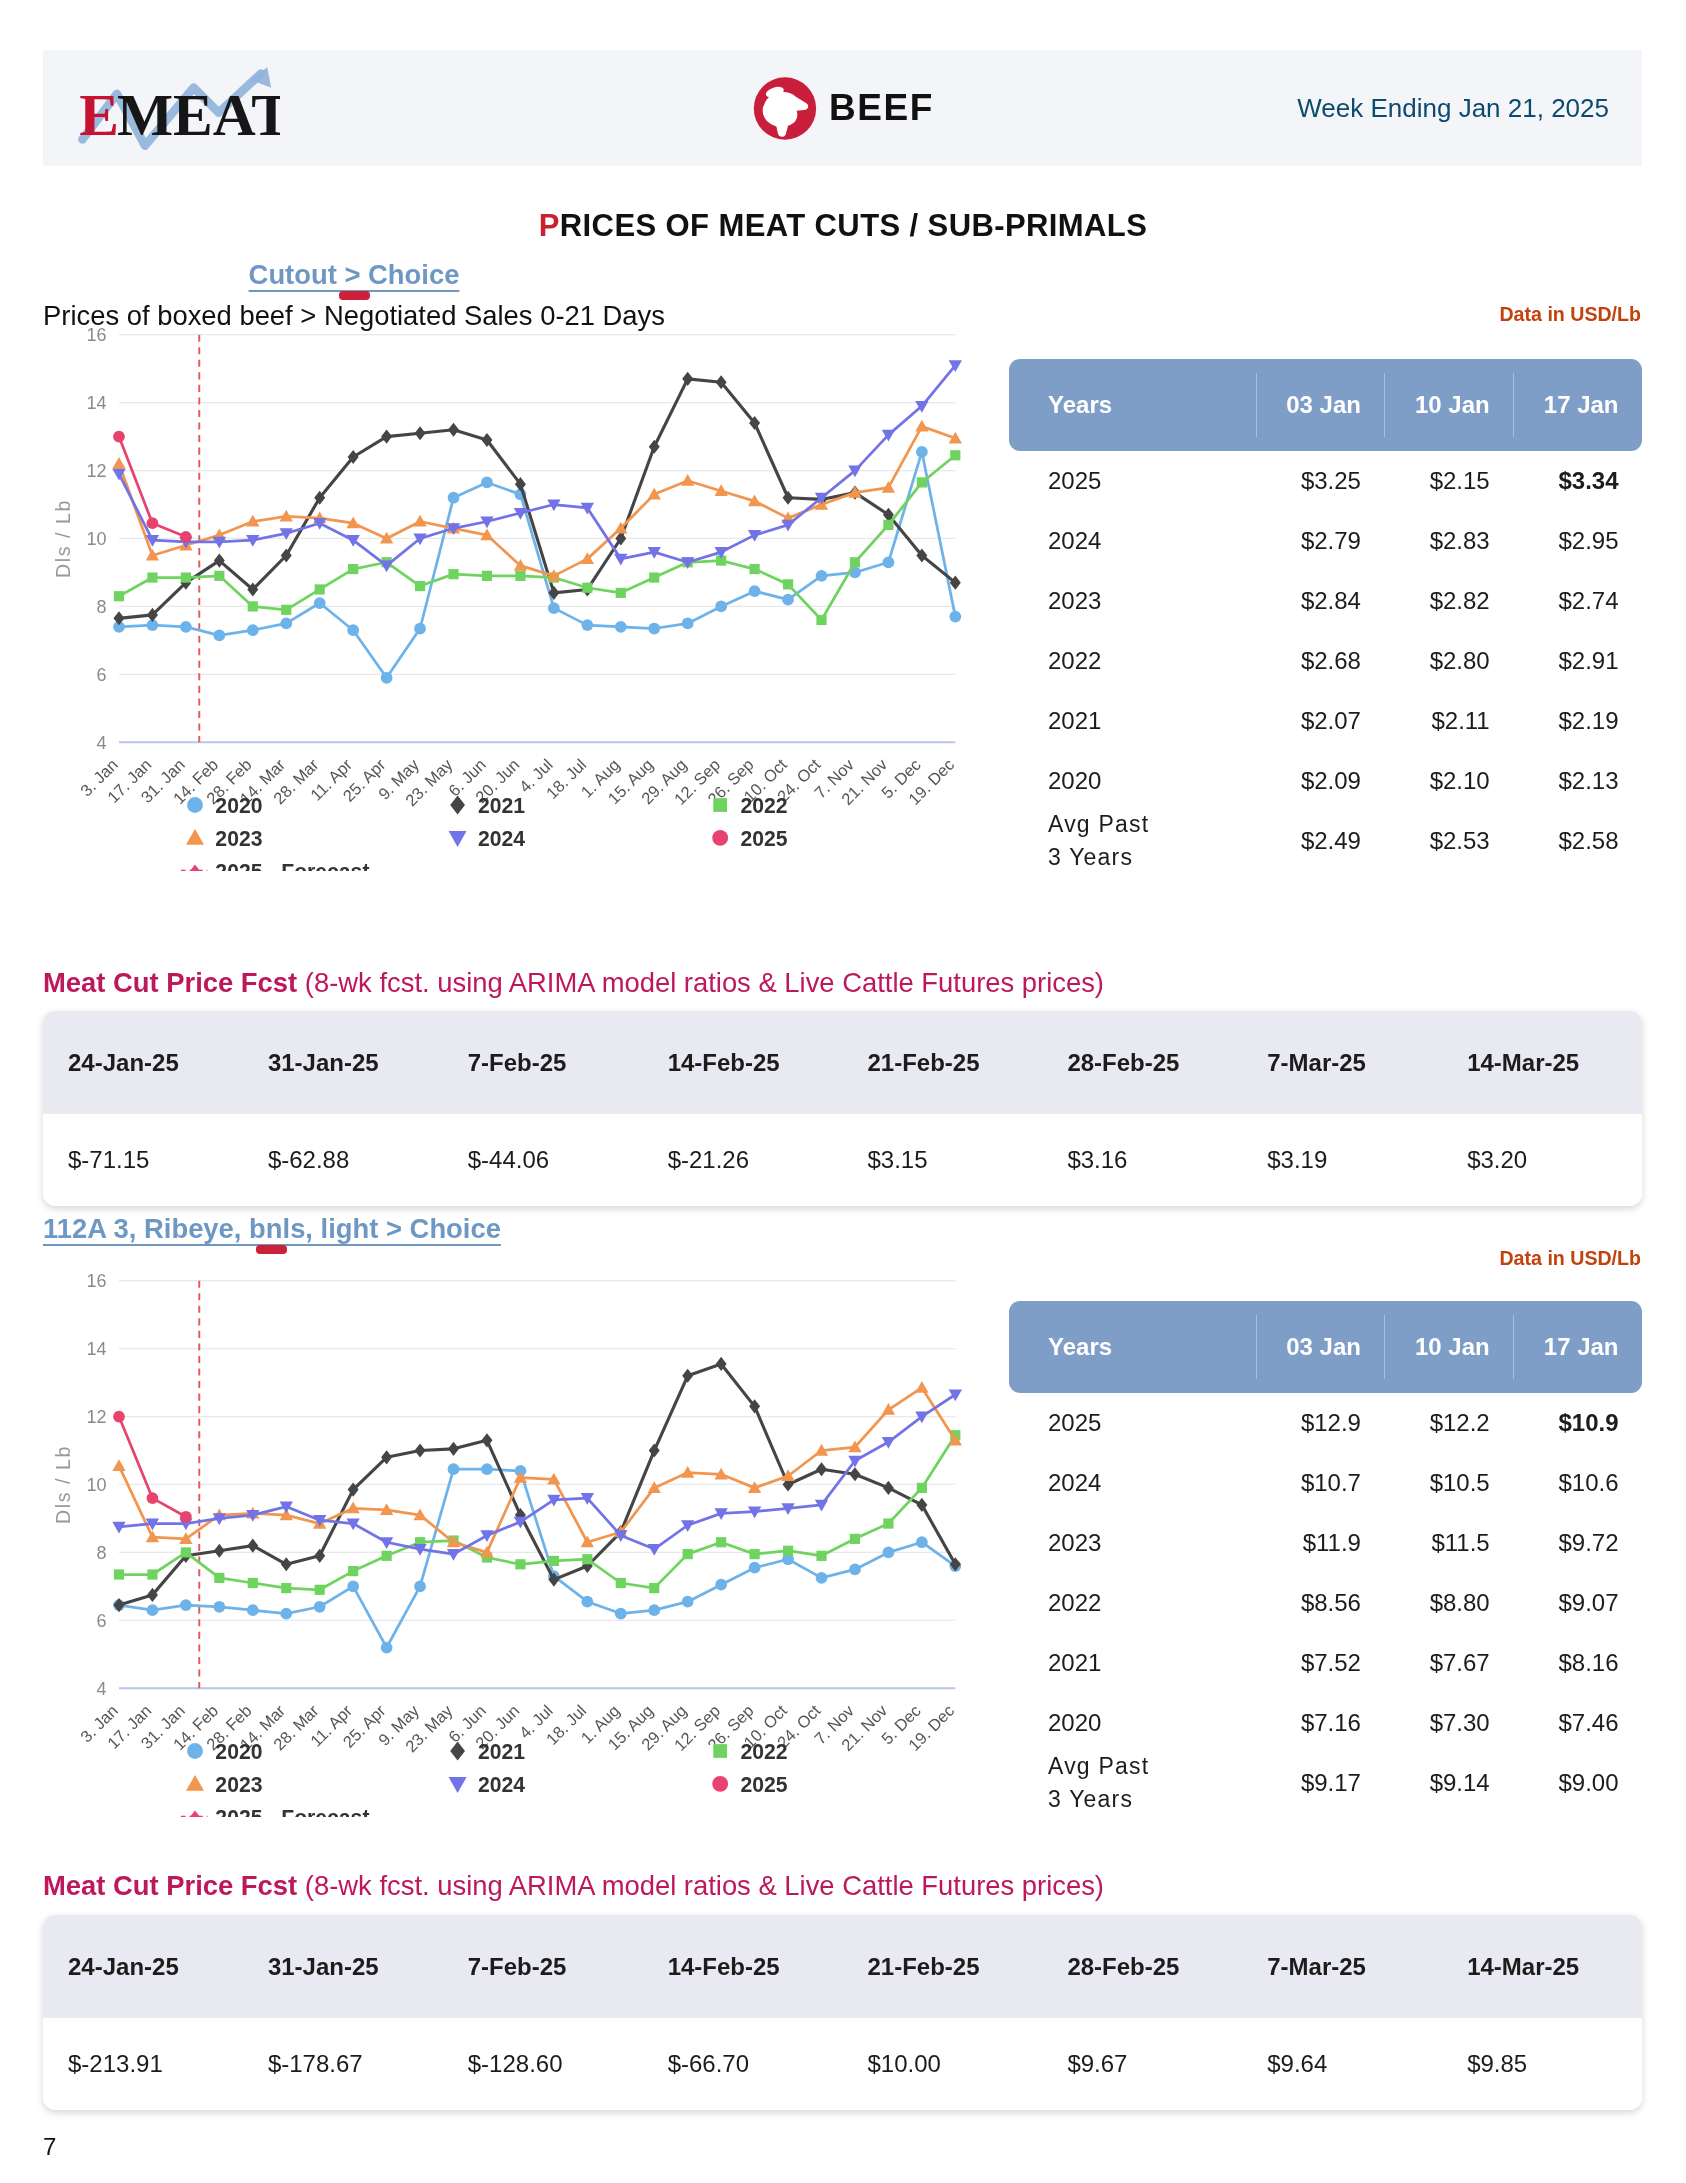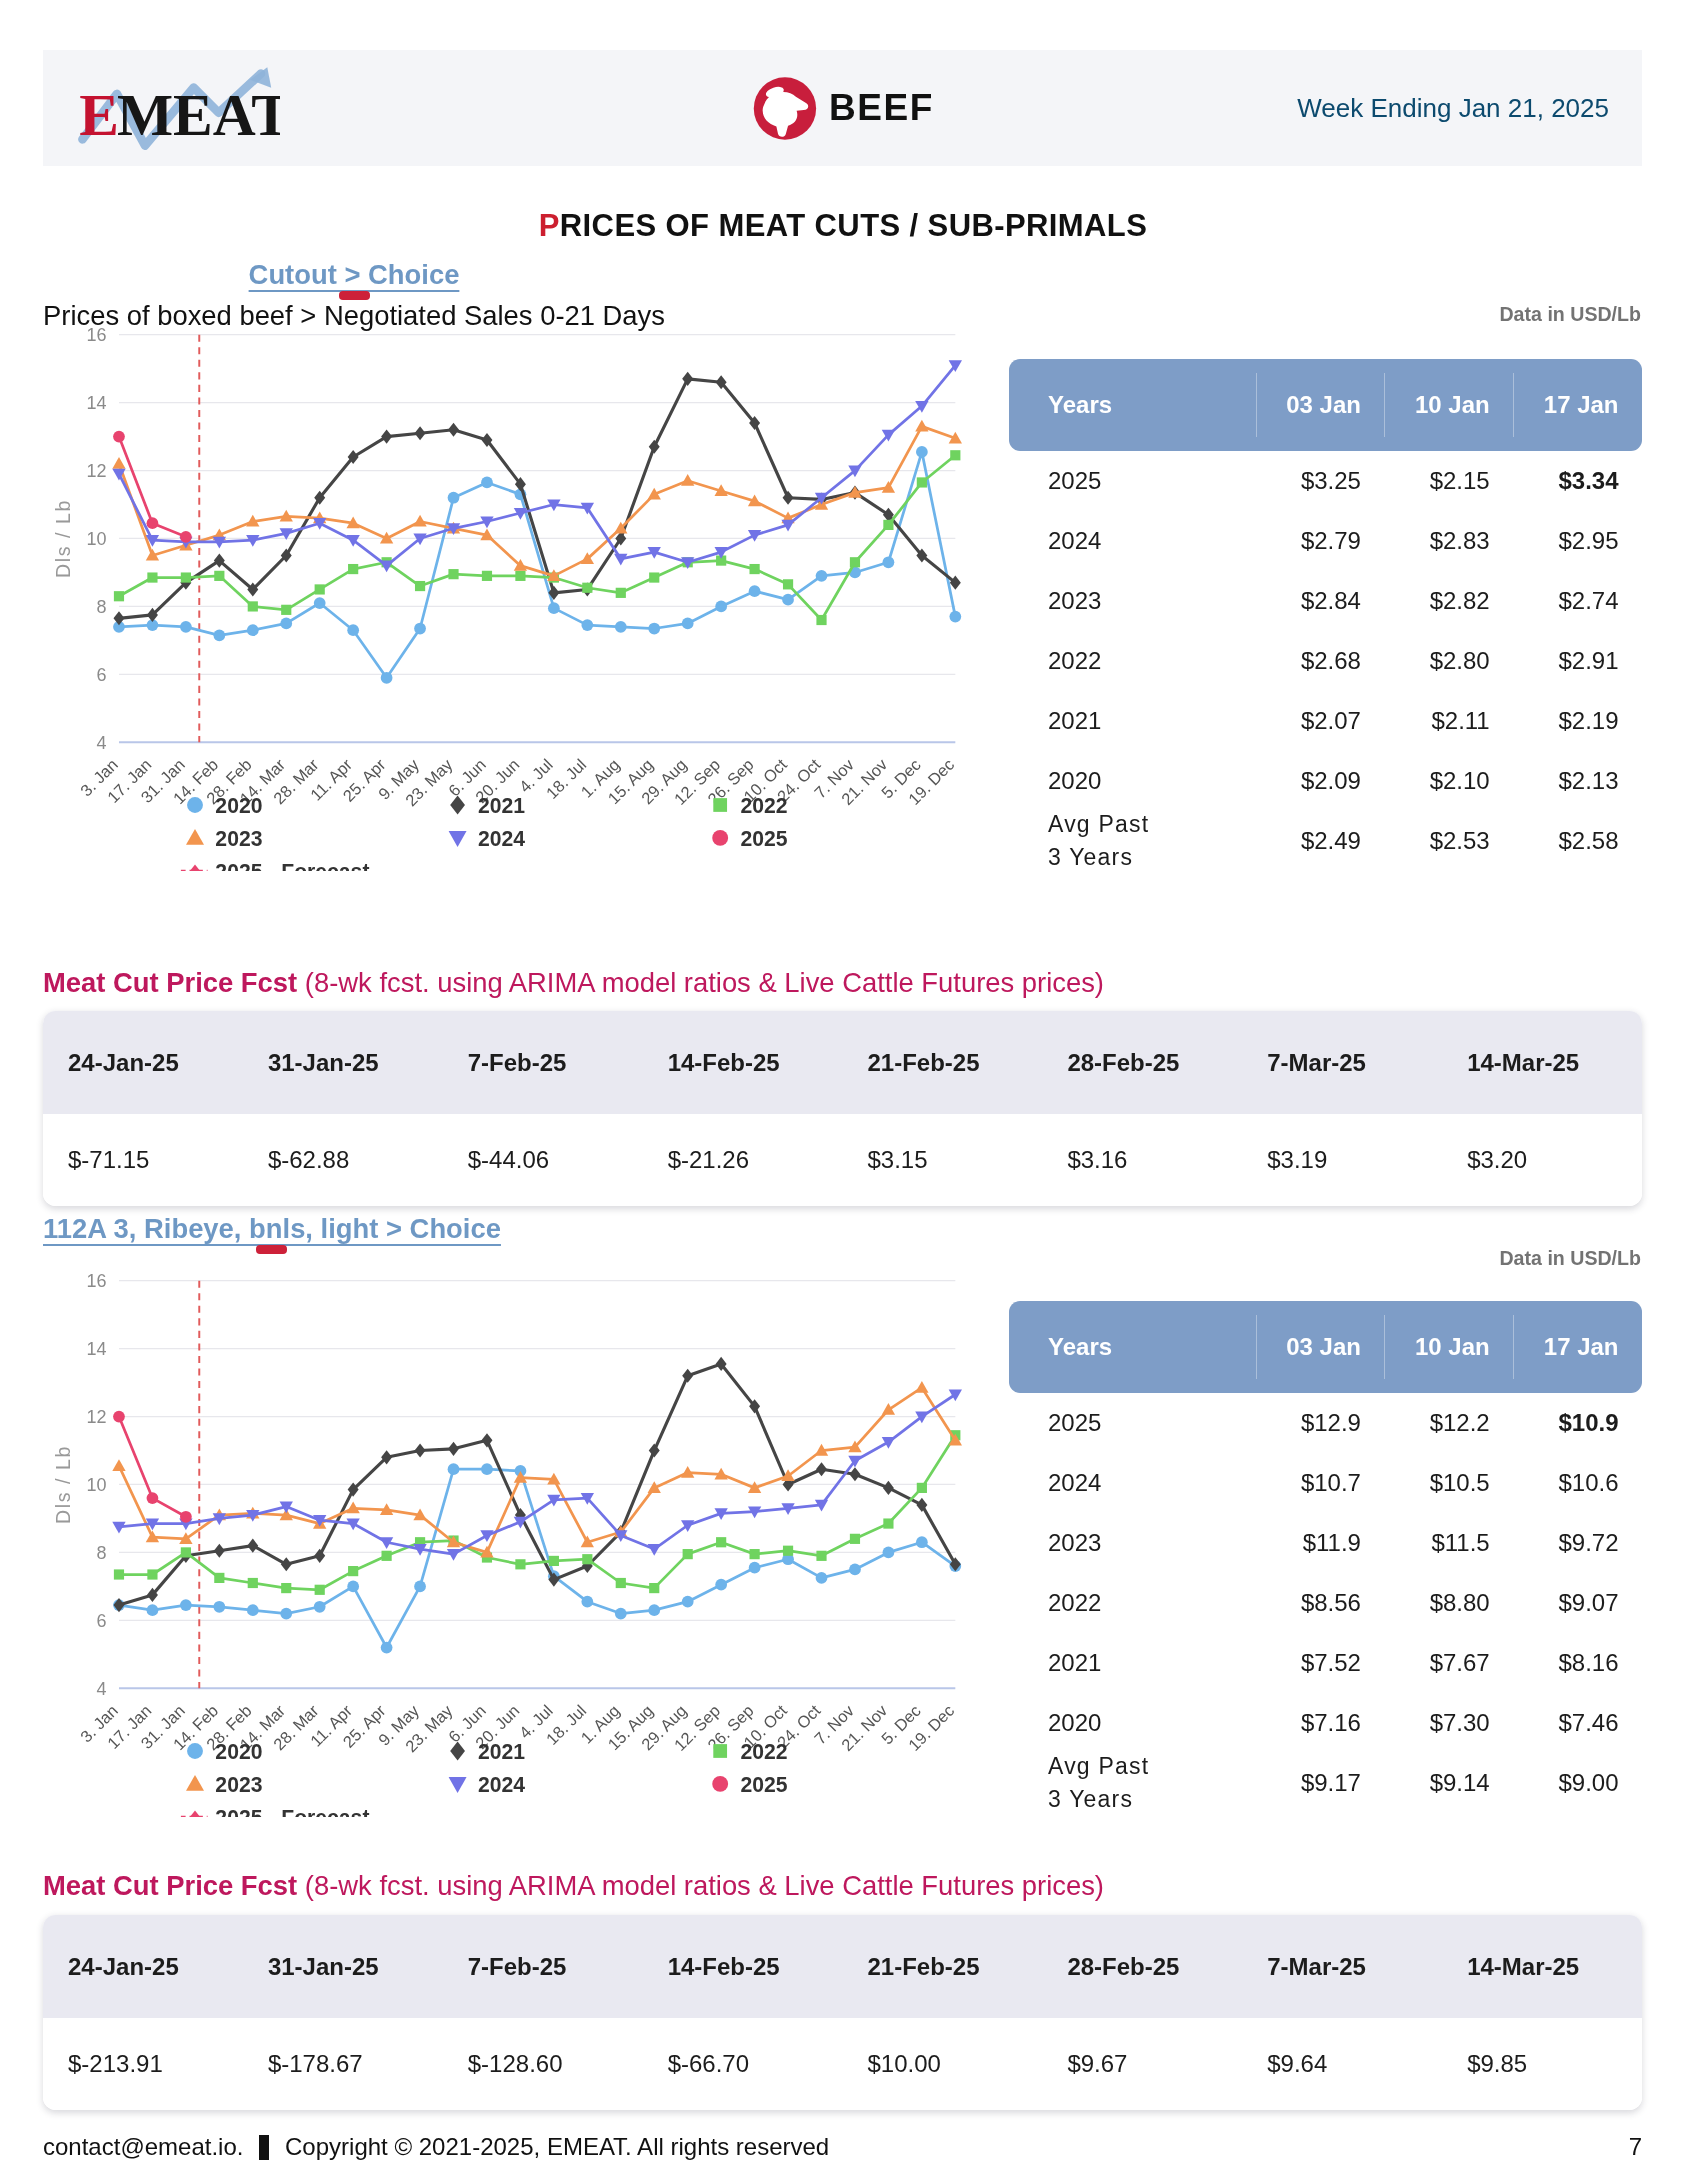--- a/index.html
+++ b/index.html
@@ -22,21 +22,21 @@
 
   
   .section{position:absolute;left:0;width:1686px;}
   .sec-0{top:259px;height:964px;}
   .sec-1{top:1213px;height:909px;}
   .sec-head{position:absolute;left:43px;top:0;display:flex;align-items:center;white-space:nowrap;flex-direction:column;}
   .cut-link{font-size:27.4px;font-weight:bold;color:#6e98c4;text-decoration:underline;
             text-underline-offset:5.5px;text-decoration-thickness:2.4px;cursor:pointer;}
   .red-dash{display:inline-block;width:31px;height:8.6px;border-radius:3.9px;background:#cd2139;margin:0 17px;}
   .sec-desc{font-size:27.4px;color:#111;}
-  .unit-label{position:absolute;right:45px;font-weight:bold;font-size:19.6px;color:#737373;}
+  .unit-label{position:absolute;right:45px;font-weight:bold;font-size:19.6px;color:#c2410c;}
   .sec-0 .unit-label{top:44px;}
   .sec-1 .unit-label{top:34px;}
 
   .chart-box{position:absolute;left:50px;width:921px;height:549px;}
   .sec-0 .chart-box{top:63px;}
   .sec-1 .chart-box{top:55px;}
 
   
   .price-table{position:absolute;left:1009px;width:633px;font-size:24px;}
   .sec-0 .price-table{top:100px;}
@@ -656,21 +656,16 @@
           <div class="ft-cell">$-66.70</div>
           <div class="ft-cell">$10.00</div>
           <div class="ft-cell">$9.67</div>
           <div class="ft-cell">$9.64</div>
           <div class="ft-cell">$9.85</div>
         </div>
       </div>
   </section>
 
   <footer class="footer">
-    <div class="footer-left">
-      <span>contact@emeat.io.</span>
-      <span class="bar-sep"></span>
-      <span>Copyright © 2021-2025, EMEAT. All rights reserved</span>
-    </div>
     <span>7</span>
   </footer>
 </div>
 
 
 </body></html>

